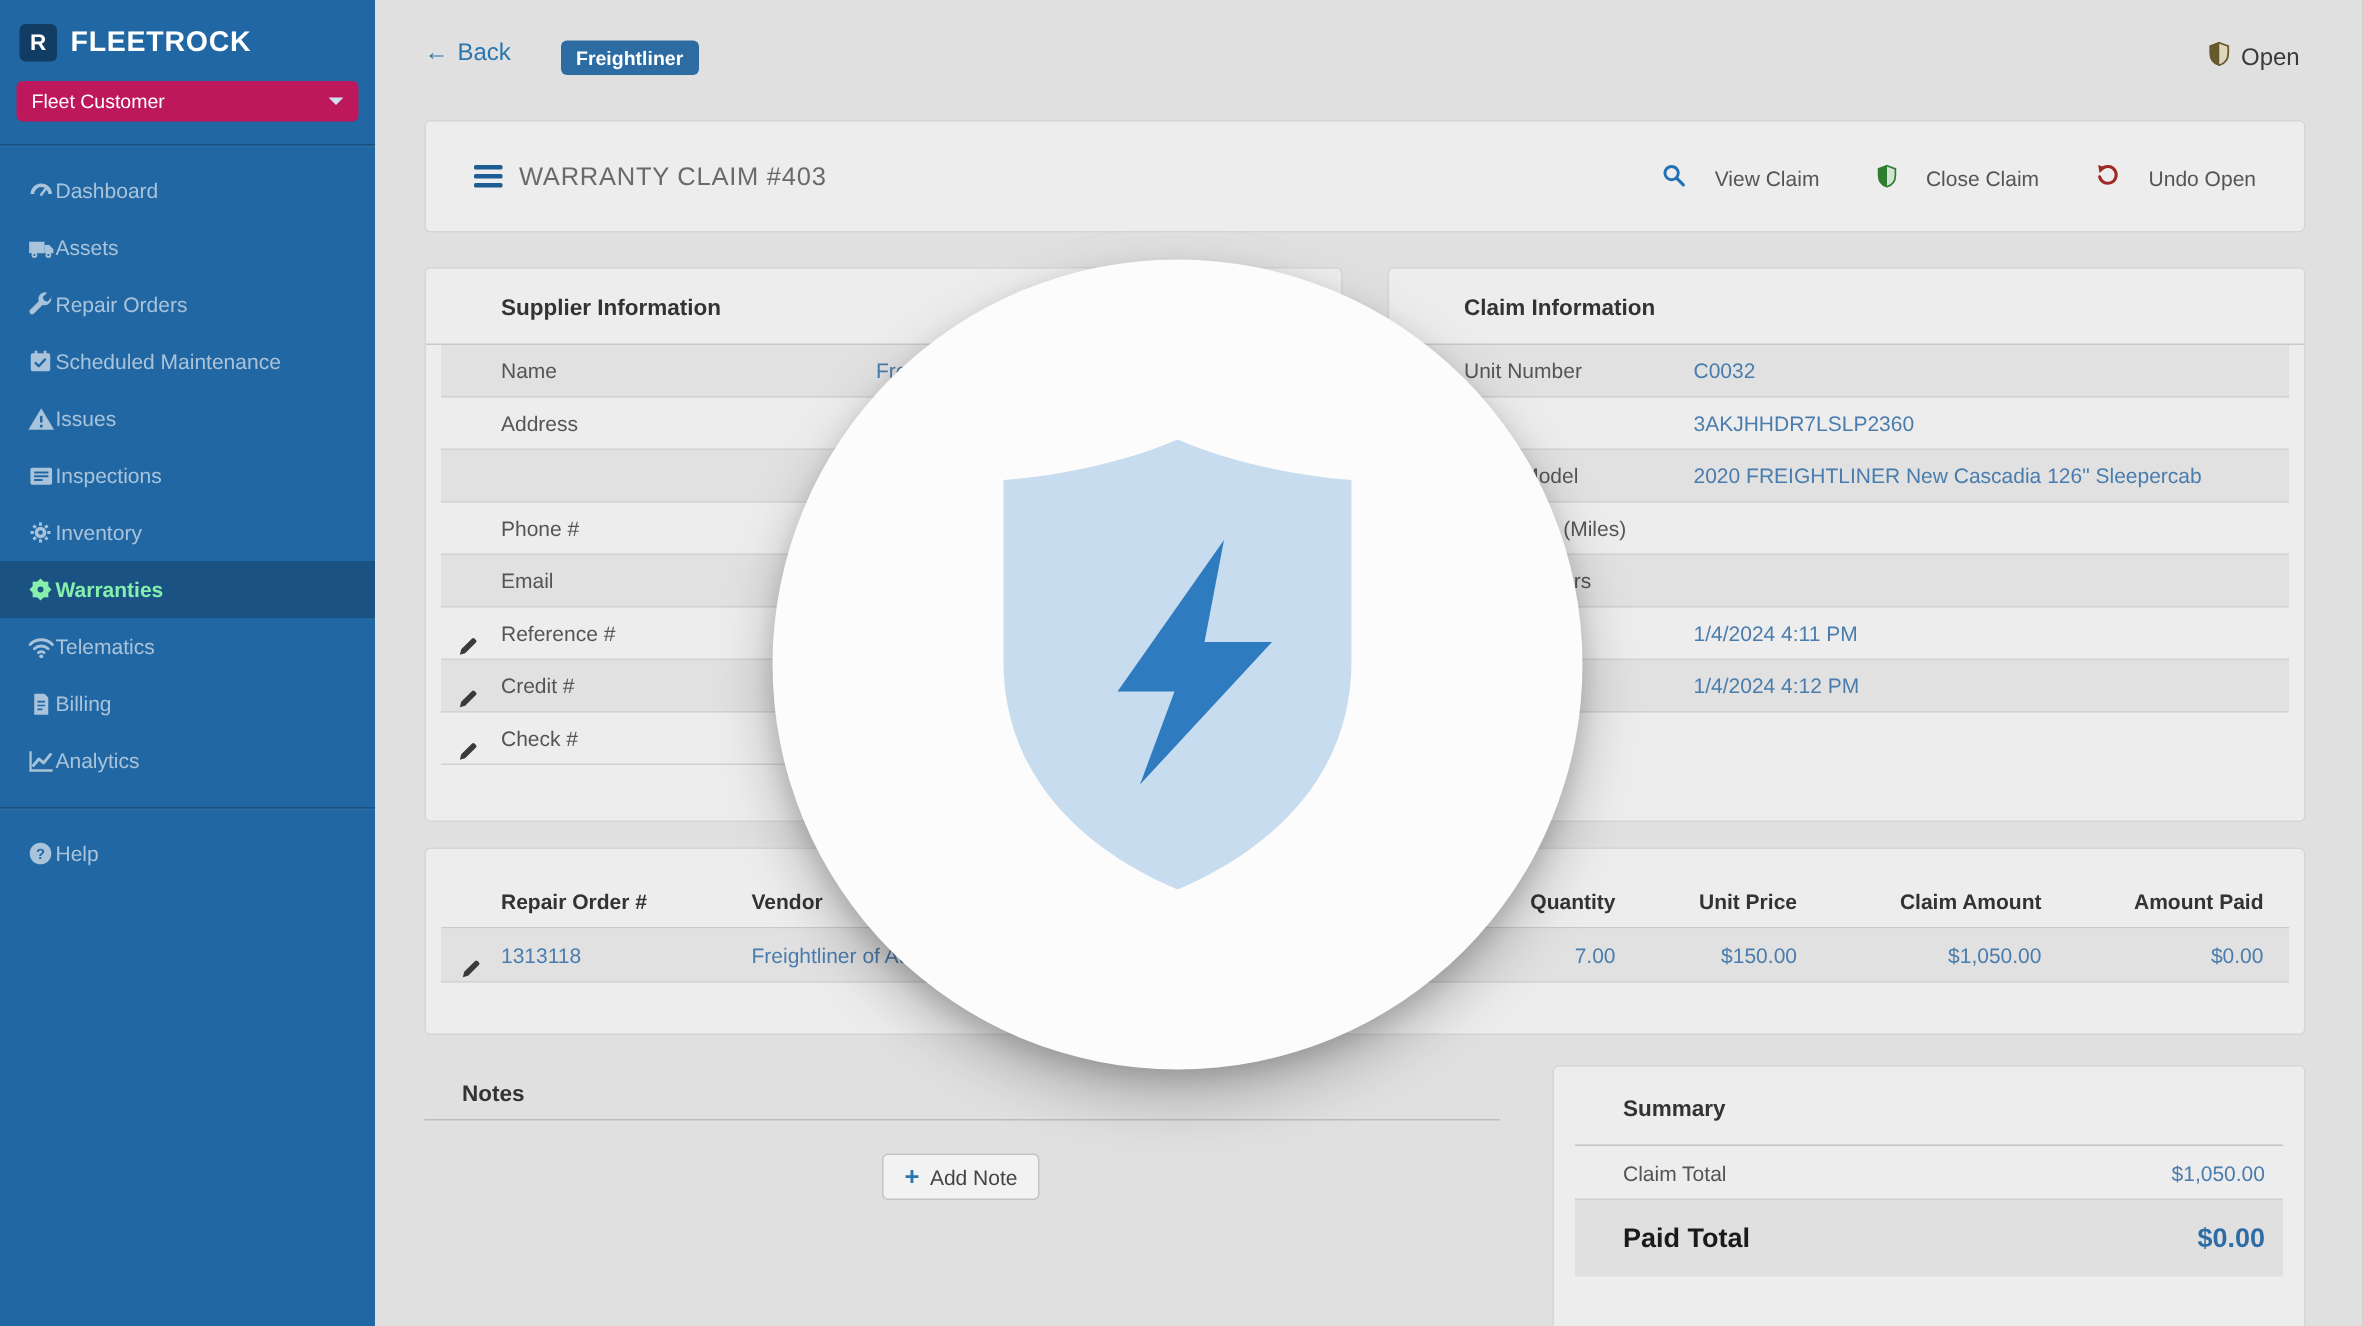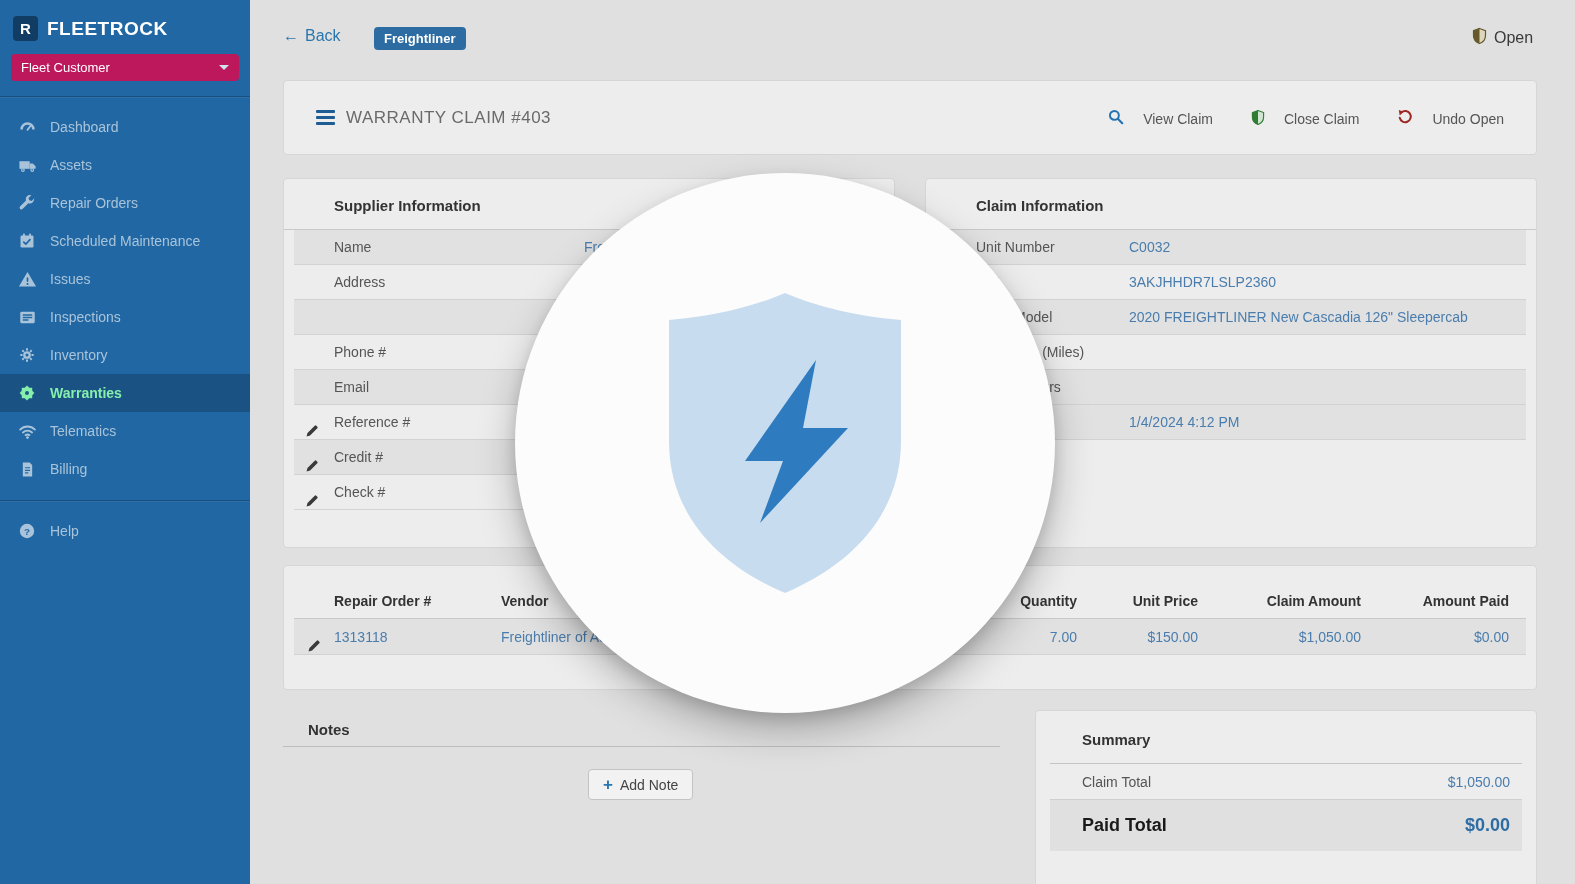--- a/index.html
+++ b/index.html
@@ -22,21 +22,21 @@
   .brand-name{ color:#fff; font-weight:bold; font-size:19px; letter-spacing:.5px; }
   .customer-select{
     margin:13px 11px 0 11px; height:27px; background:#be185d; border-radius:4px;
     display:flex; align-items:center; justify-content:space-between; padding:0 10px;
     color:#fff; font-size:13px; font-weight:normal; cursor:pointer;
   }
   .caret-down{ width:0; height:0; border-left:5px solid transparent; border-right:5px solid transparent; border-top:5px solid #cfe0ee; }
   .side-divider{ margin-top:15px; border-top:1px solid rgba(0,0,0,.22); box-shadow:0 1px 0 rgba(255,255,255,.06); }
   .nav{ padding-top:11px; }
   .nav-item{
-    height:38px; display:flex; align-items:center; gap:13px; padding-left:17px;
+    height:38px; display:flex; align-items:center; padding-left:17px;
     font-size:14px; color:#a9c4da; cursor:pointer;
   }
   .nav-item.active{ background:rgba(9,38,61,.30); color:#86efac; font-weight:bold; }
   .nav-icon{ width:20px; height:20px; display:flex; align-items:center; justify-content:center; flex:0 0 20px; }
   .nav-icon svg{ display:block; }
   .todo-badge{
     background:var(--badge_red,#b5302d); color:#fff; font-size:12px; font-weight:bold;
     border-radius:9px; padding:2px 8px; margin-left:9px; line-height:1;
   }
   
@@ -228,20 +228,29 @@
       </div>
       <div class="nav-item">
         <span class="nav-icon">
           <svg width="17" height="17" viewBox="0 0 20 20">
               <path d="M4.5 1.8h8l3 3v13.4h-11z" fill="currentColor"></path>
               <path d="M7 8h6M7 11h6M7 14h4" stroke="#2167a3" stroke-width="1.3"></path>
             </svg>
         </span>
         <span class="nav-label">Billing</span>
       </div>
+      <div class="nav-item">
+        <span class="nav-icon">
+          <svg width="19" height="19" viewBox="0 0 20 20" fill="none" stroke="currentColor">
+              <path d="M2.5 3v13.5H18" stroke-width="1.6"></path>
+              <path d="M4.5 13l3.8-4.6 3.4 2.8 4.8-6" stroke-width="2" stroke-linecap="round" stroke-linejoin="round"></path>
+            </svg>
+        </span>
+        <span class="nav-label">Analytics</span>
+      </div>
     </div>
 
     <div class="side-divider" style="margin-top:12px"></div>
 
     <div class="nav">
       <div class="nav-item">
         <span class="nav-icon">
           <svg width="18" height="18" viewBox="0 0 20 20">
               <circle cx="10" cy="10" r="8" fill="currentColor"></circle>
               <text x="10" y="14" text-anchor="middle" font-size="11" font-weight="bold" fill="#2167a3" font-family="Liberation Sans, sans-serif">?</text>
@@ -374,20 +383,24 @@
         <span class="lbl">Make/Model</span>
         <span class="val">2020 FREIGHTLINER New Cascadia 126" Sleepercab</span>
       </div>
       <div class="irow">
         <span class="lbl">Odometer (Miles)</span>
         <span class="val"></span>
       </div>
       <div class="irow shaded">
         <span class="lbl">Engine Hours</span>
         <span class="val"></span>
+      </div>
+      <div class="irow">
+        <span class="lbl">Open Date</span>
+        <span class="val">1/4/2024 4:11 PM</span>
       </div>
       <div class="irow shaded">
         <span class="lbl">Close Date</span>
         <span class="val">1/4/2024 4:12 PM</span>
       </div>
     </div>
   </div>
 
   <div class="card" id="table-card">
     <div class="trow head">

